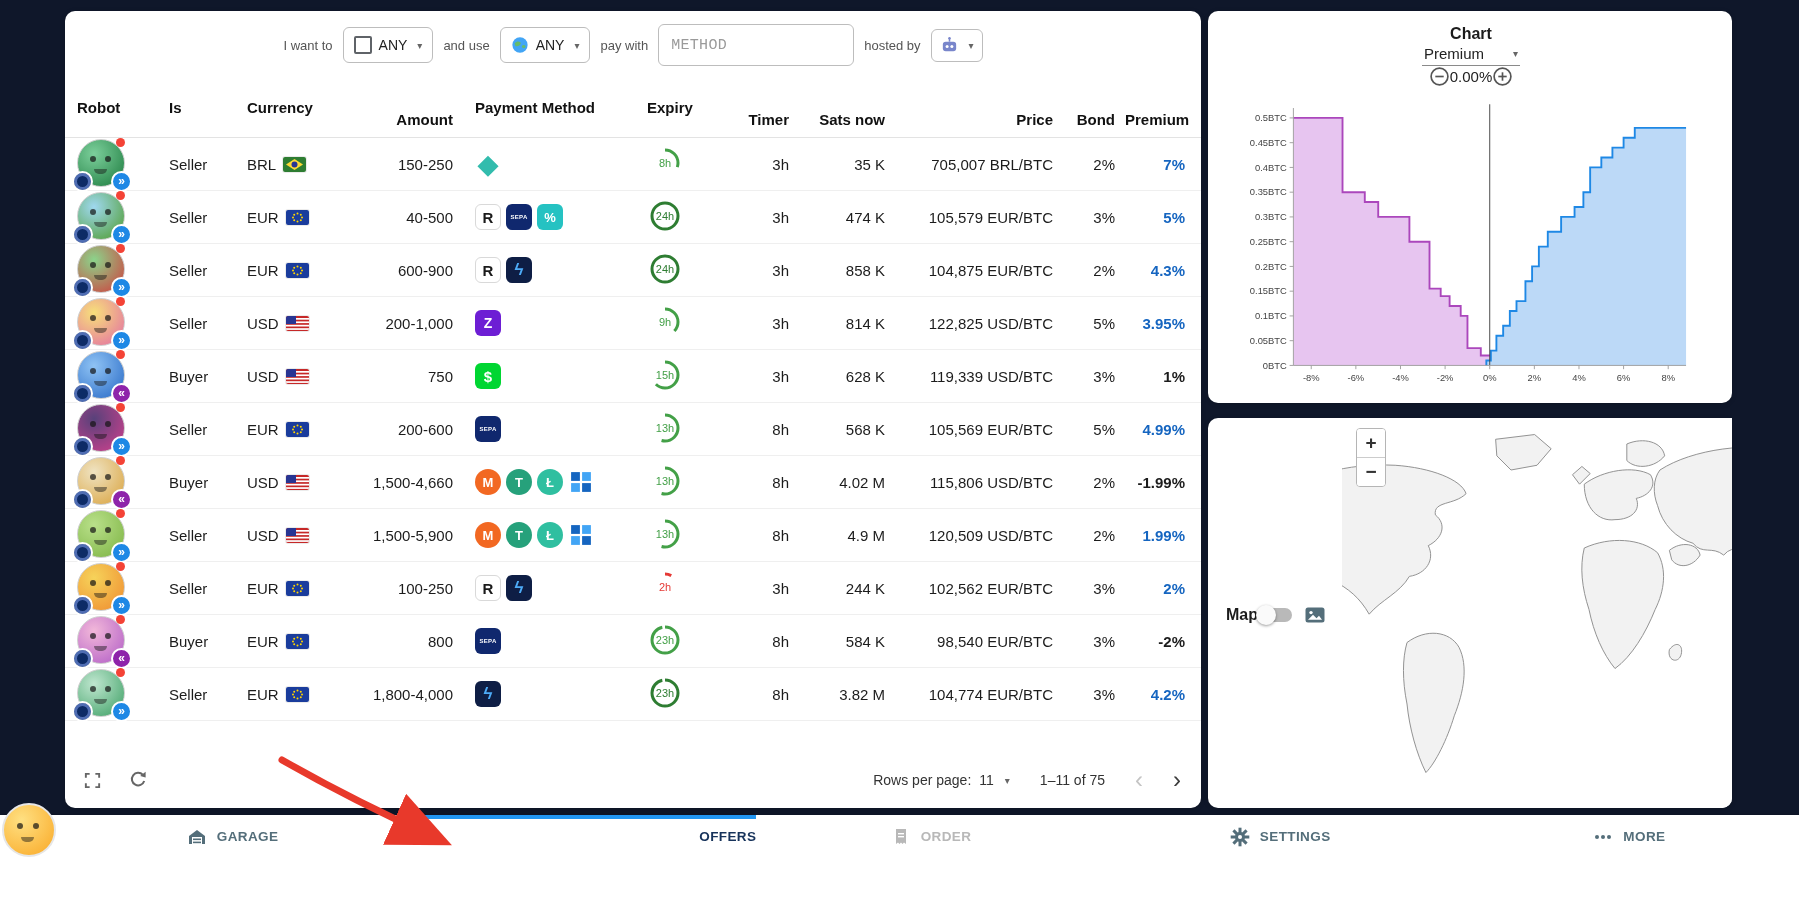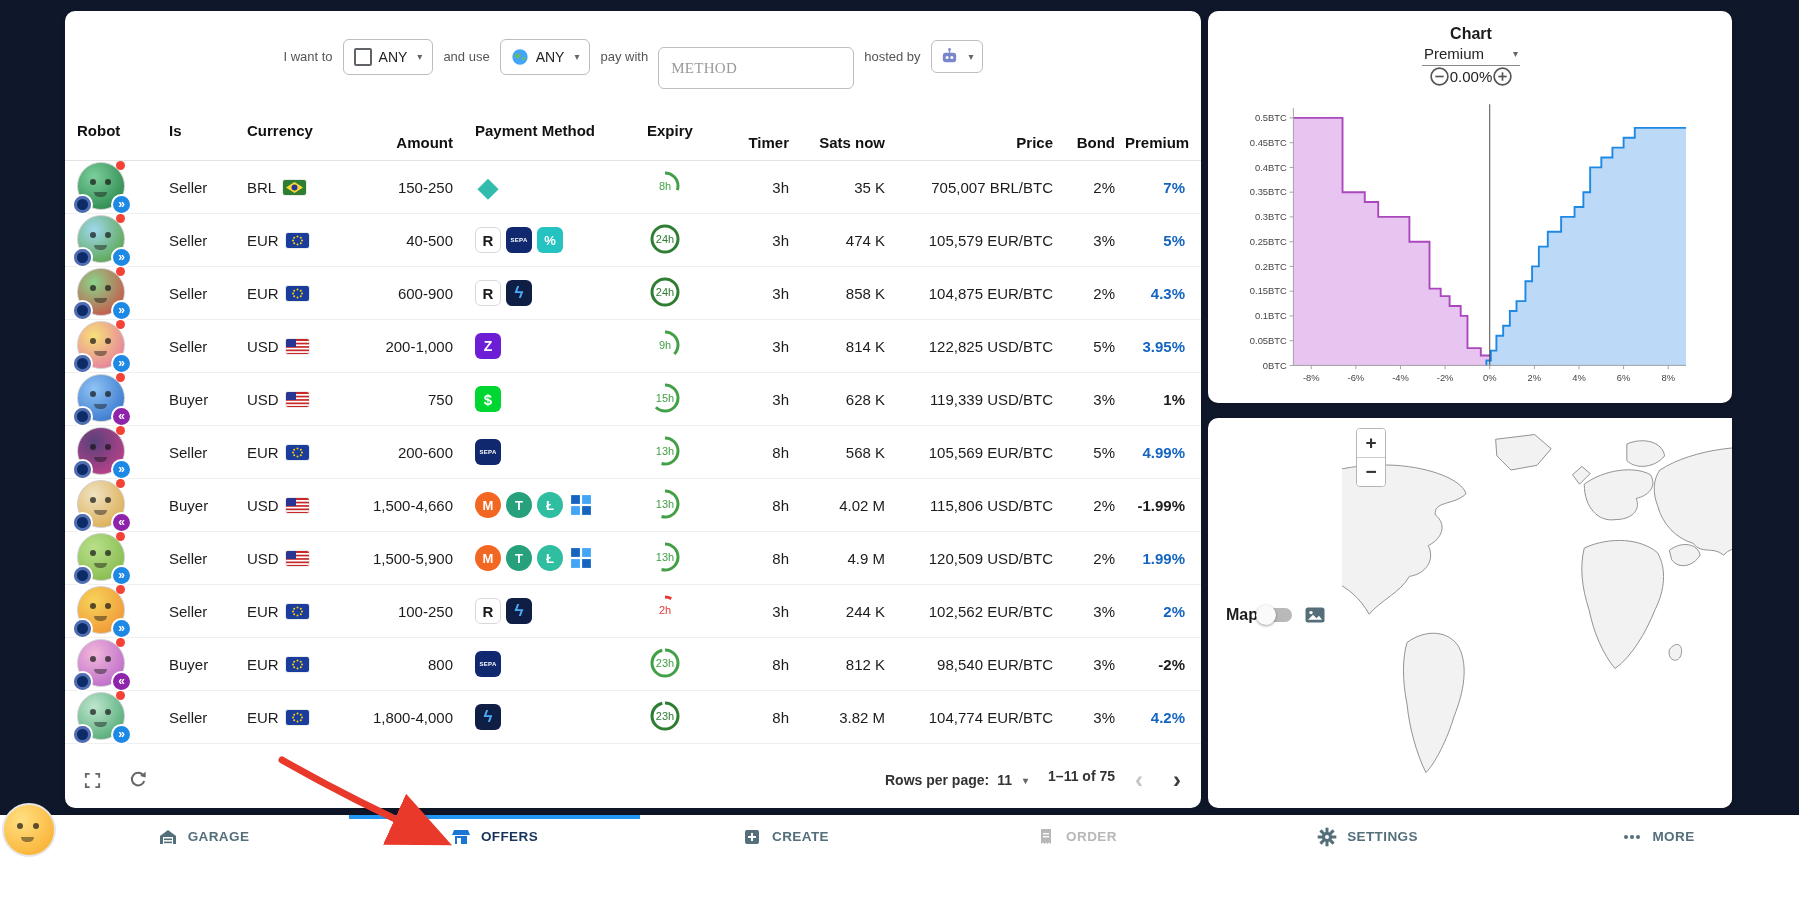--- a/index.html
+++ b/index.html
@@ -6,21 +6,21 @@
   .page{position:relative;width:1799px;height:858px;background:#0f172a;font-family:"Liberation Sans",sans-serif;overflow:hidden;color:#1c1c1c;padding-left:20px;}
   .card{position:absolute;background:#fff;border-radius:10px;box-shadow:0 1px 5px rgba(0,0,0,.18);}
 
   
   .main-card{left:65px;top:11px;width:1136px;height:797px;display:flex;flex-direction:column;}
   .filter-bar{display:flex;align-items:center;justify-content:center;gap:10px;padding:13px 0 11px;}
   .filter-label{font-size:13px;color:#555;}
   .select{display:flex;align-items:center;gap:7px;border:1px solid #bdbdbd;border-radius:6px;padding:8px 10px;font-size:14px;color:#222;background:#fff;cursor:pointer;}
   .caret{font-size:10px;color:#666;margin-left:3px;}
   .checkbox-glyph{width:14px;height:14px;border:2px solid #5f6368;border-radius:2px;}
-  .method-input{border:1px solid #bdbdbd;border-radius:6px;height:42px;width:196px;font-size:15px;padding:0 12px;color:#222;font-family:Liberation Serif, serif;box-sizing:border-box;margin-top:23px;}
+  .method-input{border:1px solid #bdbdbd;border-radius:6px;height:42px;width:196px;font-size:15px;padding:0 12px;color:#222;font-family:Liberation Mono, monospace;box-sizing:border-box;}
   .method-input::placeholder{color:#9a9a9a;letter-spacing:.3px;}
   .select.small{padding:6px 8px;}
 
   .thead,.row{display:grid;grid-template-columns:92px 78px 100px 128px 172px 88px 76px 96px 168px 62px 76px;align-items:center;}
   .thead{font-weight:bold;font-size:15px;color:#111;padding:9px 0;border-bottom:1px solid #e3e3e3;}
   .thead span{padding-left:12px;}
   .thead span.num{text-align:right;padding-right:10px;padding-left:0;margin-top:25px;}
   .thead span.last{padding-right:16px;}
   .tbody{display:flex;flex-direction:column;}
   .row{height:52px;border-bottom:1px solid #efefef;font-size:15px;cursor:pointer;}
@@ -40,21 +40,21 @@
   .av{width:46px;height:46px;border-radius:50%;border:1px solid #cfcfcf;position:relative;}
   .eye{position:absolute;width:6px;height:6px;border-radius:50%;background:rgba(20,20,20,.7);top:16px;}
   .eye.l{left:12px}.eye.r{left:27px}
   .mouth{position:absolute;left:16px;top:29px;width:13px;height:5px;border-radius:0 0 8px 8px;background:rgba(20,20,20,.45);}
   .reddot{position:absolute;right:2px;top:-1px;width:9px;height:9px;border-radius:50%;background:#f44336;}
   .bleft{position:absolute;left:-5px;bottom:-3px;width:17px;height:17px;border-radius:50%;background:#0d2b66;border:2px solid #fff;box-shadow:inset 0 0 0 3px #4f6db3;}
   .brole{position:absolute;right:-5px;bottom:-3px;width:17px;height:17px;border-radius:50%;color:#fff;font-size:12px;line-height:17px;text-align:center;border:2px solid #fff;font-weight:bold;}
 
   .table-footer{margin-top:auto;display:flex;align-items:center;padding:14px 20px 16px 18px;color:#555;}
   .tf-icons{display:flex;align-items:center;gap:26px;}
-  .tf-right{margin-left:auto;display:flex;gap:20px;font-size:14px;color:#333;font-weight:bold;}
+  .tf-right{margin-left:auto;display:flex;align-items:center;gap:30px;font-size:14px;color:#333;}
   .rpp{display:flex;align-items:center;gap:8px;cursor:pointer;}
   .pag{display:flex;align-items:center;gap:30px;font-size:24px;line-height:1;}
   .pag .prev{color:#c4c4c4;}
   .pag .next{color:#3c3c3c;cursor:pointer;}
   .iconbtn{cursor:pointer;display:inline-flex;}
 
   
   .chart-card{left:1208px;top:11px;width:524px;height:392px;display:flex;flex-direction:column;}
   .chart-header{display:flex;align-items:center;padding:14px 16px 2px 18px;flex-direction:column;}
   .chart-title{font-weight:bold;font-size:16px;}
@@ -68,21 +68,21 @@
   .switch{width:34px;height:14px;border-radius:7px;background:#b9b9b9;position:relative;cursor:pointer;}
   .switch .knob{position:absolute;left:-2px;top:-3px;width:20px;height:20px;border-radius:50%;background:#fafafa;box-shadow:0 1px 3px rgba(0,0,0,.4);}
   .map-area{position:relative;flex:1;border-radius:0 0 10px 10px;overflow:hidden;background:#fff;}
   .zoomctl{position:absolute;left:14px;top:10px;z-index:3;display:flex;flex-direction:column;border:1px solid #b5b5b5;border-radius:4px;overflow:hidden;background:#fff;}
   .zoomctl div{width:28px;height:28px;display:flex;align-items:center;justify-content:center;font-size:19px;font-weight:bold;color:#333;cursor:pointer;background:#fff;}
   .zoomctl div:first-child{border-bottom:1px solid #ccc;}
 
   
   .bottom-nav{position:absolute;left:0;right:15px;bottom:0;height:43px;background:#fff;box-shadow:0 -1px 4px rgba(0,0,0,.16);display:flex;align-items:stretch;padding-left:58px;z-index:20;margin-top:22px;}
   .nav-item{flex:1;display:flex;align-items:center;justify-content:center;gap:10px;font-size:13.5px;font-weight:bold;letter-spacing:.4px;color:#546e7a;position:relative;cursor:pointer;}
-  .nav-item.active{color:#17335b;}
+  .nav-item.active{color:#17335b;justify-content:space-between;}
   .nav-item.active::before{content:"";position:absolute;top:0;left:0;right:0;height:4px;background:#2196f3;}
   .nav-item.disabled{color:#b8b8b8;cursor:default;}
   .nav-avatar{position:absolute;left:2px;bottom:1px;width:50px;height:50px;border-radius:50%;background:radial-gradient(circle at 35% 30%,#ffe082,#f9a825);border:2px solid #e6e6e6;z-index:22;}
   .nav-avatar .eye{top:18px;}
   .nav-avatar .eye.l{left:13px}.nav-avatar .eye.r{left:29px}
   .nav-avatar .mouth{left:17px;top:32px;}
 
   .arrow-overlay{position:absolute;inset:0;width:1799px;height:901px;pointer-events:none;z-index:50;}
 </style>
 </head>
@@ -570,21 +570,21 @@
           </div>
           <div class="cell num">800</div>
           <div class="methods">
             <span class="chip " style="background: rgb(16, 40, 110); color: rgb(255, 255, 255); font-size: 6px; letter-spacing: 0.3px;">SEPA</span>
           </div>
           <div class="cell"><svg width="36" height="36" viewBox="0 0 36 36">
               <circle cx="18" cy="18" r="13" fill="none" stroke="#43a047" stroke-width="3" stroke-dasharray="78.4 81.7" transform="rotate(-90 18 18)"></circle>
               <text x="18" y="22" text-anchor="middle" font-size="11" fill="#43a047" font-family="Liberation Sans,sans-serif">23h</text>
             </svg></div>
           <div class="cell num">8h</div>
-          <div class="cell num">812 K</div>
+          <div class="cell num">584 K</div>
           <div class="cell num">98,540 EUR/BTC</div>
           <div class="cell num">3%</div>
           <div class="cell num last premium">-2%</div>
         </div>
         <div class="row">
           <div>
             <div class="avwrap">
               <div class="av" style="background:radial-gradient(circle at 35% 30%, #bfe6cf, #3a9e62)">
                 <span class="eye l"></span>
                 <span class="eye r"></span>
@@ -795,27 +795,20 @@
       <span>GARAGE</span>
     </div>
     <div class="nav-item active">
       <svg width="20" height="20" viewBox="0 0 20 20">
           <path d="M3 3 h14 l2 5 h-18 Z" fill="#1976d2"></path>
           <path d="M4 9 h12 v8 h-12 Z" fill="#1976d2"></path>
           <rect x="6" y="11" width="4" height="6" fill="#fff"></rect>
         </svg>
       <span>OFFERS</span>
     </div>
-    <div class="nav-item">
-      <svg width="20" height="20" viewBox="0 0 20 20">
-          <rect x="3" y="3" width="14" height="14" rx="2" fill="#546e7a"></rect>
-          <path d="M10 6 v8 M6 10 h8" stroke="#fff" stroke-width="2"></path>
-        </svg>
-      <span>CREATE</span>
-    </div>
     <div class="nav-item disabled">
       <svg width="20" height="20" viewBox="0 0 20 20">
           <path d="M5 2 h10 v15 l-2 -1.5 -1.5 1.5 -1.5 -1.5 -1.5 1.5 -1.5 -1.5 -2 1.5 Z" fill="#b8b8b8"></path>
           <rect x="7" y="6" width="6" height="1.4" fill="#fff"></rect>
           <rect x="7" y="9" width="6" height="1.4" fill="#fff"></rect>
         </svg>
       <span>ORDER</span>
     </div>
     <div class="nav-item">
       <svg width="20" height="20" viewBox="0 0 20 20">

